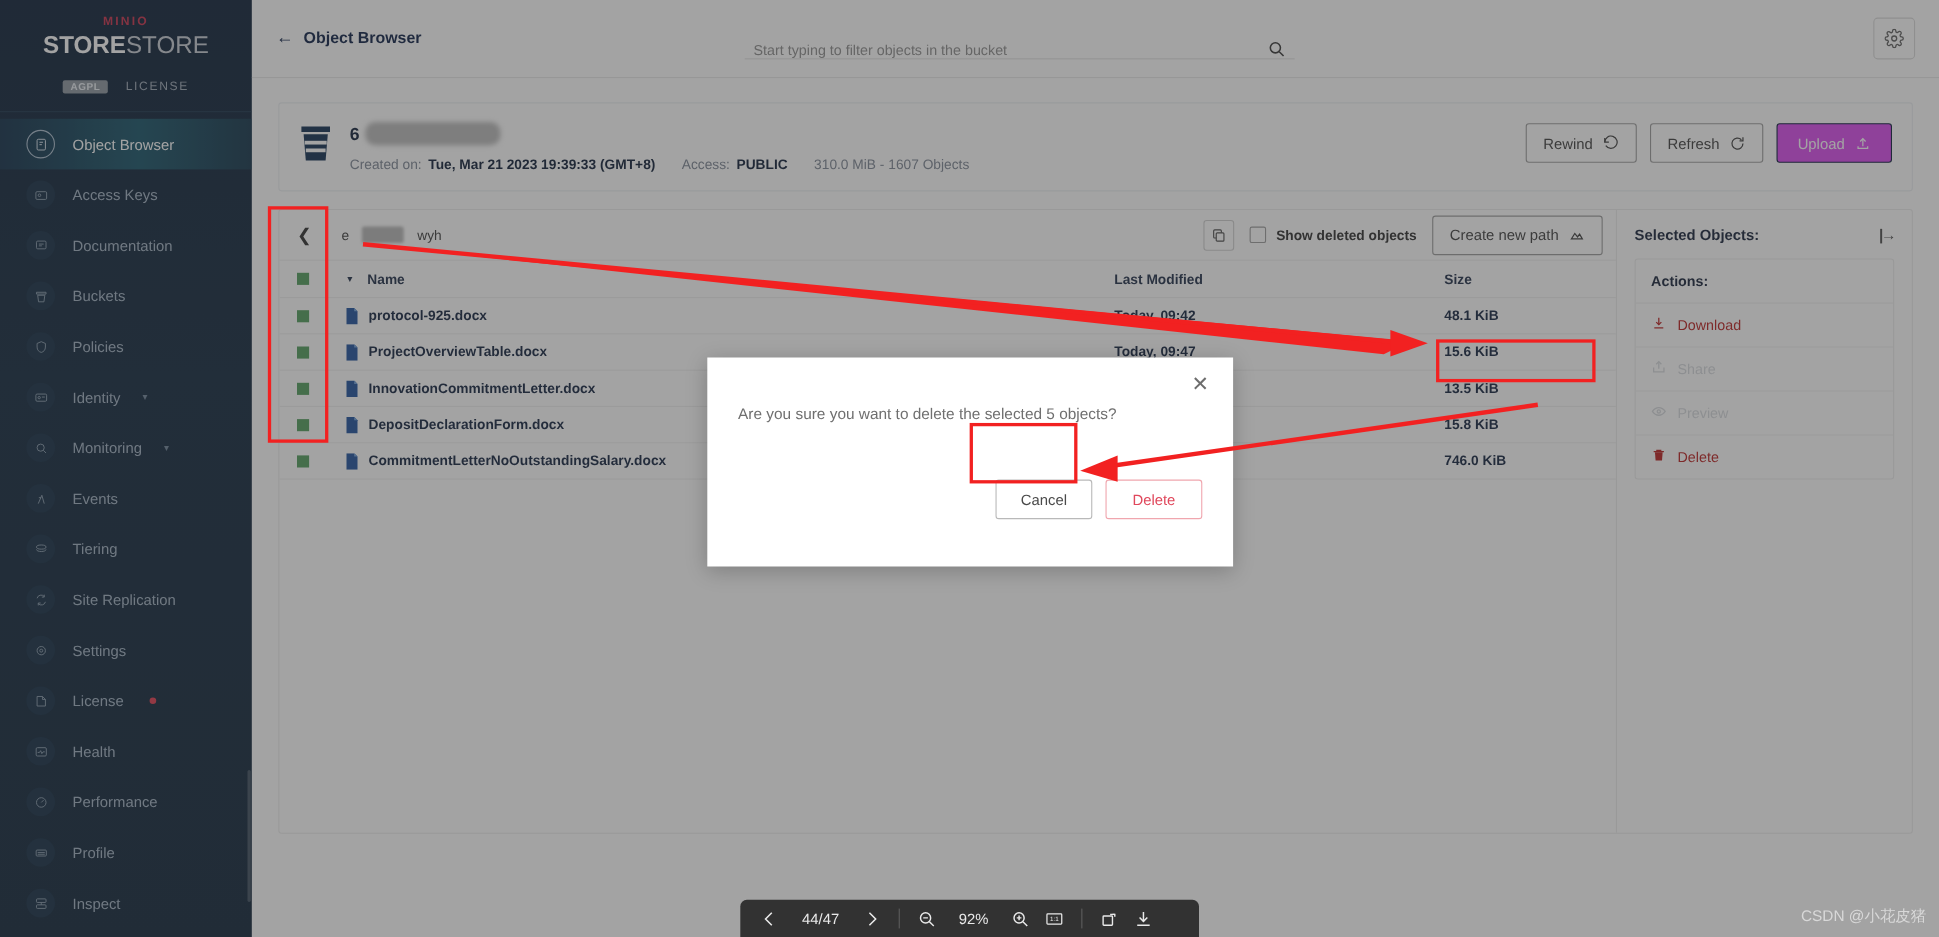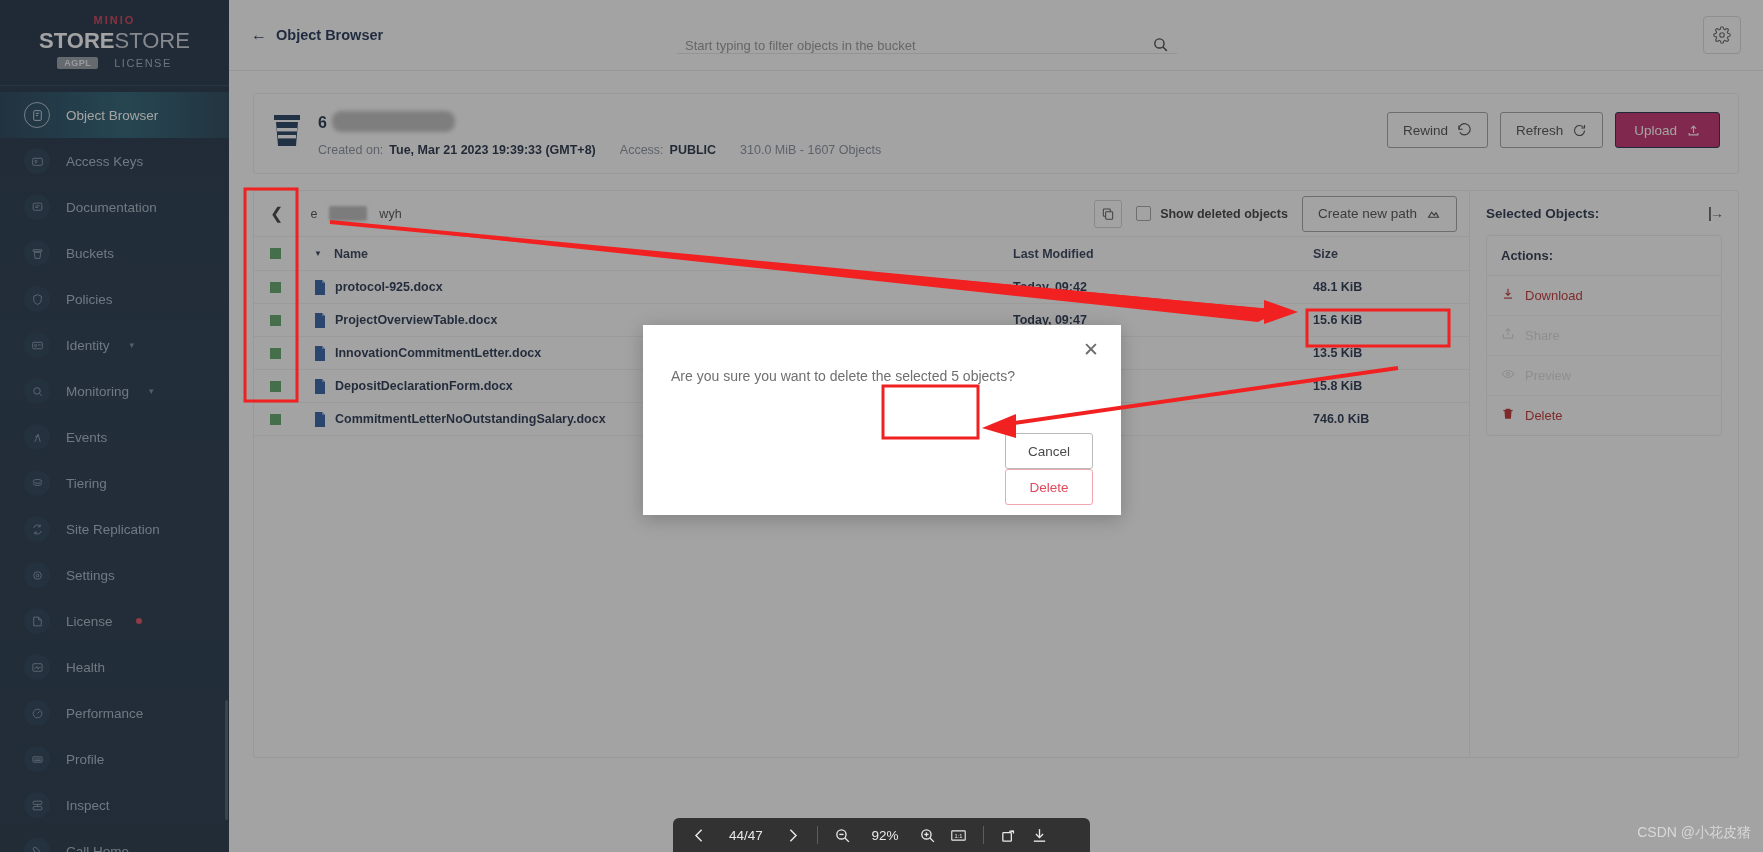--- a/index.html
+++ b/index.html
@@ -18,21 +18,21 @@
   }
   #sidebar-logo{ padding:14px 0 16px 0; text-align:center; }
   .logo-minio{
     font-size:11px; letter-spacing:2px; font-weight:bold;
     color:#c72c48; line-height:12px; margin-bottom:2px;
   }
   .logo-main{ font-size:22px; letter-spacing:0px; line-height:26px; }
   .logo-main .b{ font-weight:bold; color:#ffffff; }
   .logo-main .l{ font-weight:300; color:#c6ccd4; }
   .logo-sub{
-    margin-top:3px; font-size:11px; letter-spacing:1.5px; color:#9aa6b4;
+    margin-top:19px; font-size:11px; letter-spacing:1.5px; color:#9aa6b4;
     display:flex; justify-content:center; align-items:center; gap:16px;
   }
   .logo-badge{
     display:inline-block; background:#8a939d; color:#e9eef3; font-size:9px;
     font-weight:bold; padding:1px 7px; border-radius:2px; letter-spacing:0.5px;
   }
   #sidebar-divider{ height:1px; background:#17304a; margin:0 0 6px 0; }
 
   .nav-item{
     display:flex; align-items:center; height:46px; padding-left:24px;
@@ -122,21 +122,21 @@
   #bucket-meta b{ color:#0a1a33; font-weight:bold; }
   .meta-gap{ display:inline-block; width:12px; }
   #bucket-actions{ display:flex; gap:12px; align-items:center; padding-top:2px; }
   .btn{
     height:36px; padding:0 15px; border-radius:3px; font-size:13.5px;
     display:flex; align-items:center; gap:9px; cursor:pointer;
     background:#fff; border:1px solid #9a9a9a; color:#3b3b3b;
     font-family:"Liberation Sans", sans-serif; white-space:nowrap;
   }
   .btn.primary{
-    background:#be185d; border-color:#071a38; color:#ffffff; font-weight:normal;
+    background:#d946ef; border-color:#071a38; color:#ffffff; font-weight:normal;
     padding:0 18px;
   }
   .btn svg{ width:15px; height:15px; }
 
   
   #table-card{
     margin-top:16px; border:1px solid #ececec; border-radius:3px;
     display:flex; height:568px;
   }
   #table-left{ flex:1; min-width:0; display:flex; flex-direction:column; }
@@ -214,21 +214,21 @@
   }
   #modal-close{
     position:absolute; right:22px; top:15px; font-size:19px; color:#6d6d6d;
     cursor:pointer; line-height:1; font-weight:300;
   }
   #modal-title-row{ display:flex; align-items:center; gap:12px; }
   #modal-err-ico{ width:22px; height:22px; flex:0 0 22px; }
   #modal-title{ font-size:19px; font-weight:bold; color:#1d1d1d; }
   #modal-msg{ margin-top:19px; font-size:14px; color:#6f6f6f; }
   #modal-btns{
-    position:absolute; right:28px; bottom:10px; display:flex; flex-direction:column;
+    position:absolute; right:28px; bottom:43px; display:flex; gap:12px;
   }
   .mbtn{
     height:36px; min-width:88px; padding:0 18px; border-radius:3px;
     font-size:13.5px; background:#fff; cursor:pointer;
     display:flex; align-items:center; justify-content:center;
     font-family:"Liberation Sans", sans-serif;
   }
   #btn-cancel{ border:1px solid #b9b9b9; color:#4a4a4a; }
   #btn-delete{ border:1px solid #f0a6ae; color:#e0485c; }
 

